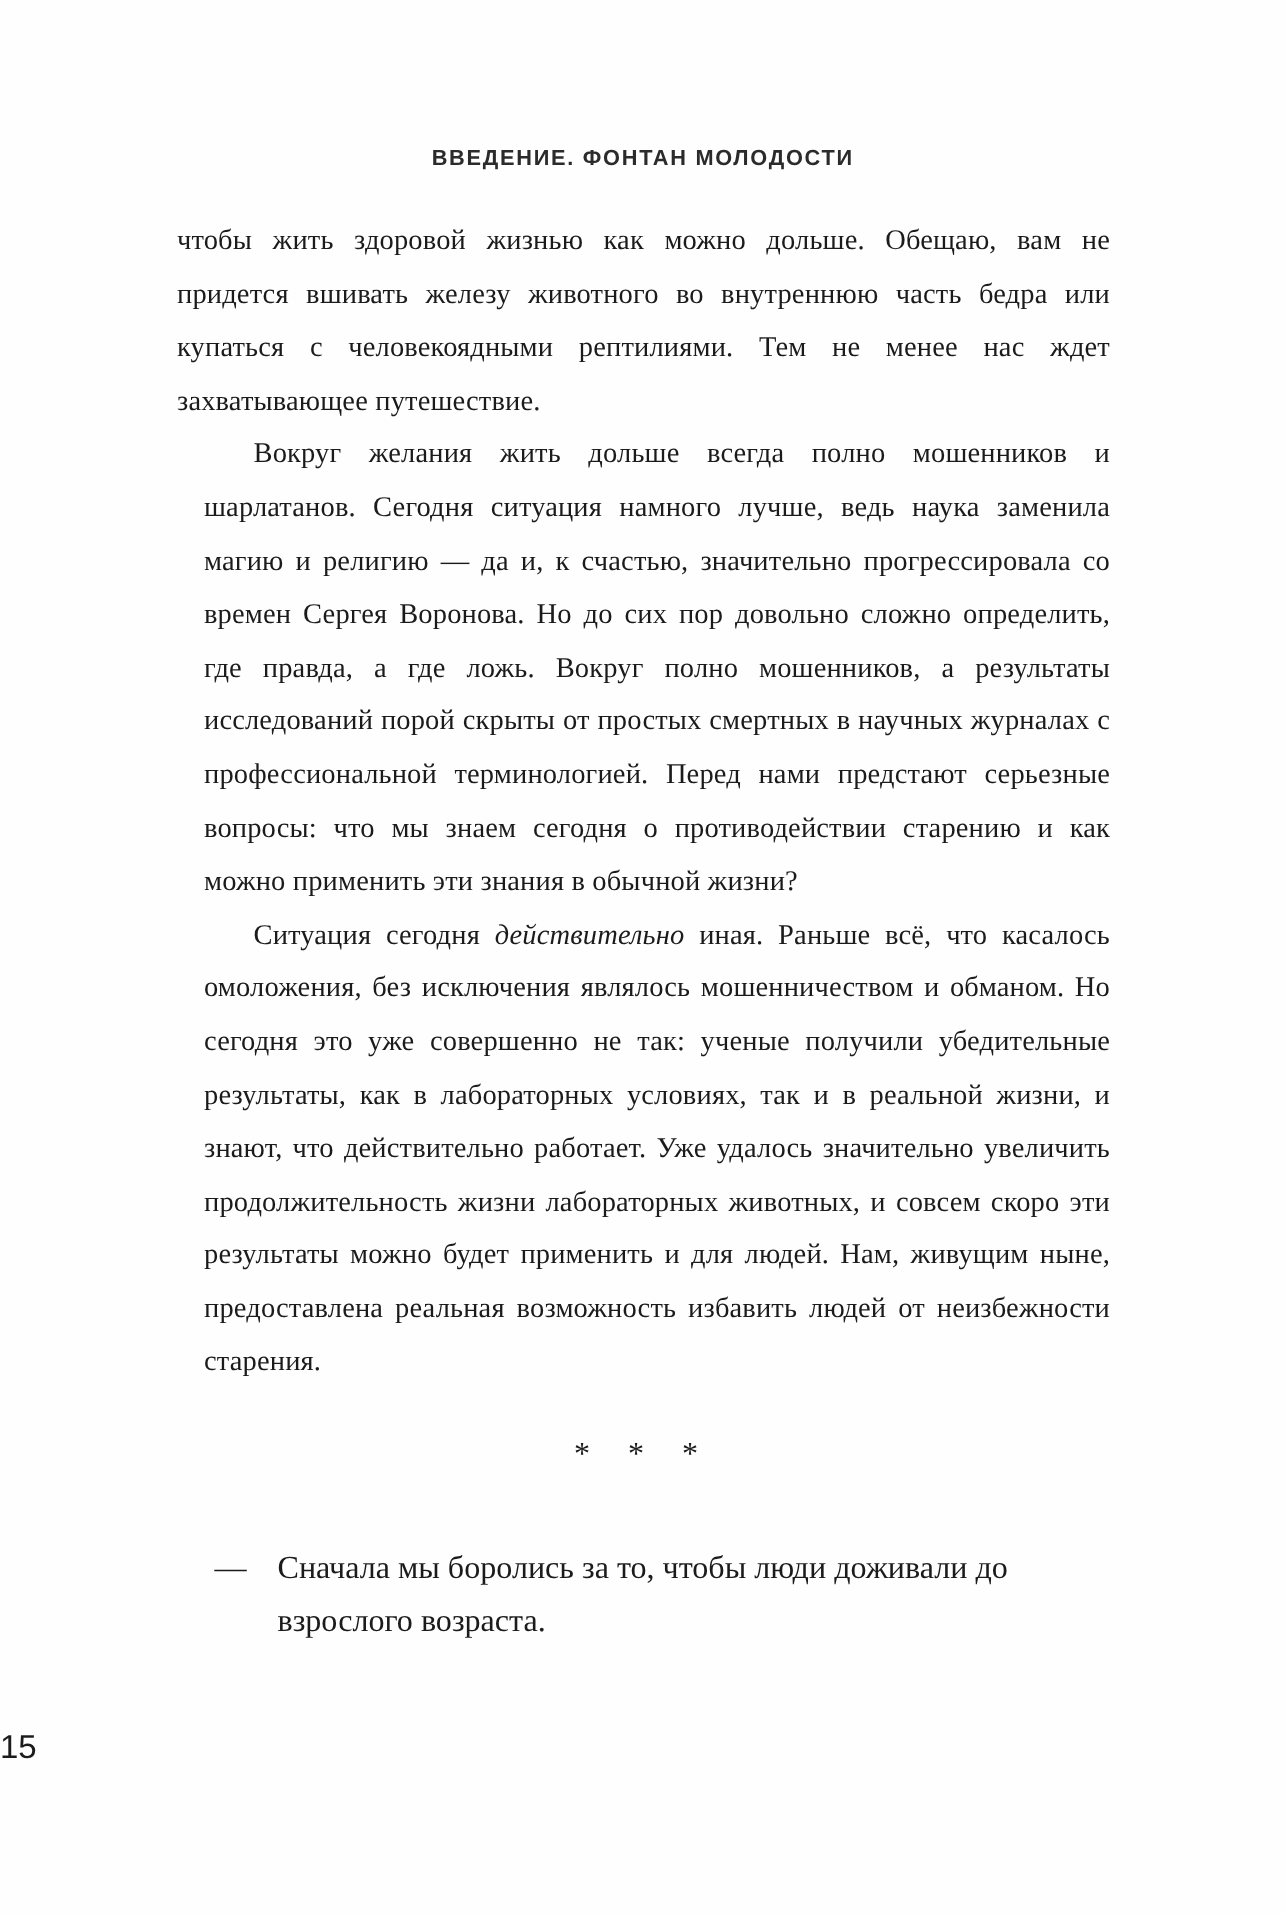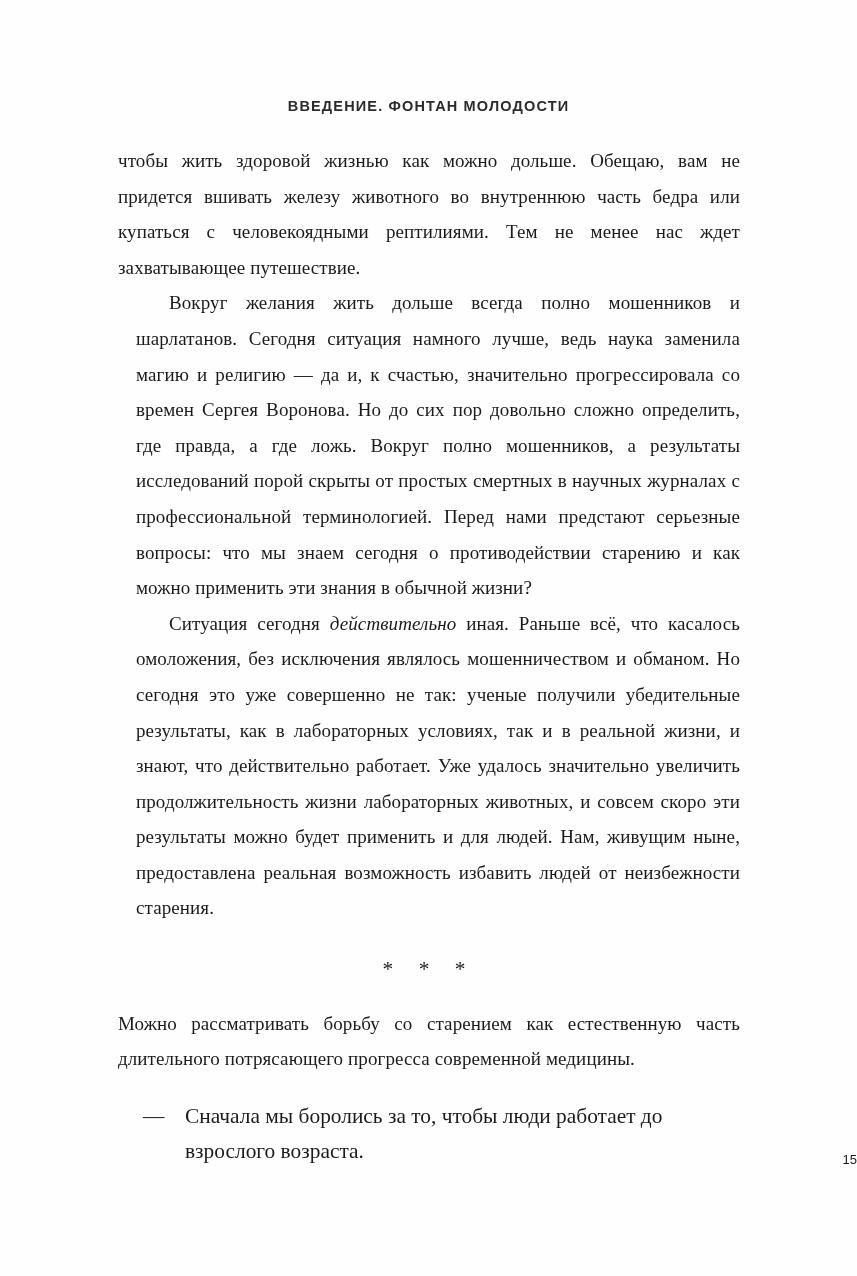--- a/index.html
+++ b/index.html
@@ -85,23 +85,23 @@
   }
   .list-text {
     flex: 1 1 auto;
     text-align: left;
   }
   .folio {
     position: absolute;
     left: 0;
     right: 0;
     top: 1152px;
-    text-align: right;
+    text-align: left;
     font-family: "Liberation Sans", sans-serif;
-    font-size: 13px;
+    font-size: 22px;
     color: #1c1c1c;
   }
   em.it {
   }
 </style>
 </head>
 <body>
 
 <div class="page">
 
@@ -110,26 +110,25 @@
   <div class="content">
 
     <p class="body-par">чтобы жить здоровой жизнью как можно дольше. Обещаю, вам не придется вшивать железу животного во внутреннюю часть бедра или купаться с человекоядными рептилиями. Тем не менее нас ждет захватывающее путешествие.</p>
 
     <p class="body-par indent">Вокруг желания жить дольше всегда полно мошенников и шарлатанов. Сегодня ситуация намного лучше, ведь наука заменила магию и религию — да и, к счастью, значительно прогрессировала со времен Сергея Воронова. Но до сих пор довольно сложно определить, где правда, а где ложь. Вокруг полно мошенников, а результаты исследований порой скрыты от простых смертных в научных журналах с профессиональной терминологией. Перед нами предстают серьезные вопросы: что мы знаем сегодня о противодействии старению и как можно применить эти знания в обычной жизни?</p>
 
     <p class="body-par indent"><span>Ситуация сегодня </span><em class="it">действительно</em><span> иная. Раньше всё, что касалось омоложения, без исключения являлось мошенничеством и обманом. Но сегодня это уже совершенно не так: ученые получили убедительные результаты, как в лабораторных условиях, так и в реальной жизни, и знают, что действительно работает. Уже удалось значительно увеличить продолжительность жизни лабораторных животных, и совсем скоро эти результаты можно будет применить и для людей. Нам, живущим ныне, предоставлена реальная возможность избавить людей от неизбежности старения.</span></p>
 
     <div class="sep">* * *</div>
 
-    <p class="body-par">Можно рассматривать борьбу со старением как естественную часть длительного потрясающего прогресса современной медицины.</p>
 
     <ul class="list">
       <li class="list-item">
         <span class="list-dash">—</span>
-        <span class="list-text">Сначала мы боролись за то, чтобы люди работает до взрослого возраста.</span>
+        <span class="list-text">Сначала мы боролись за то, чтобы люди доживали до взрослого возраста.</span>
       </li>
     </ul>
 
   </div>
 
   <div class="folio">15</div>
 
 </div>
 
 </body></html>

